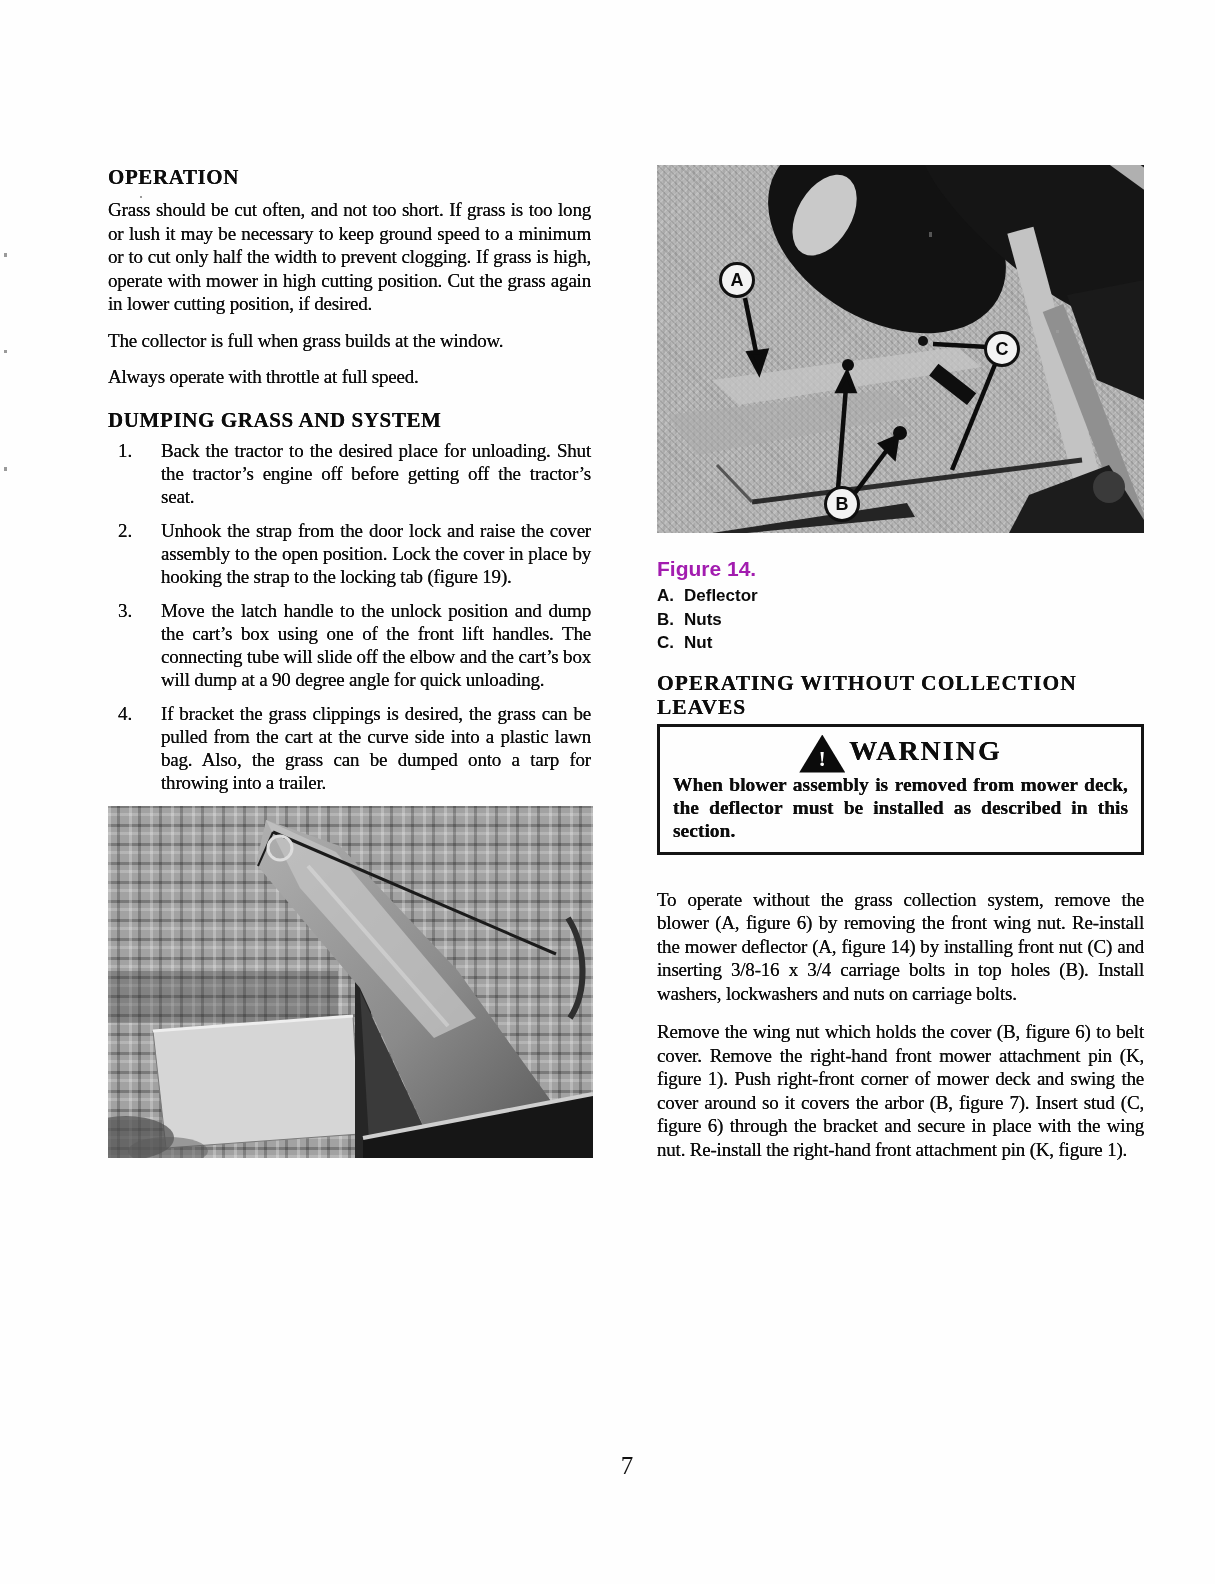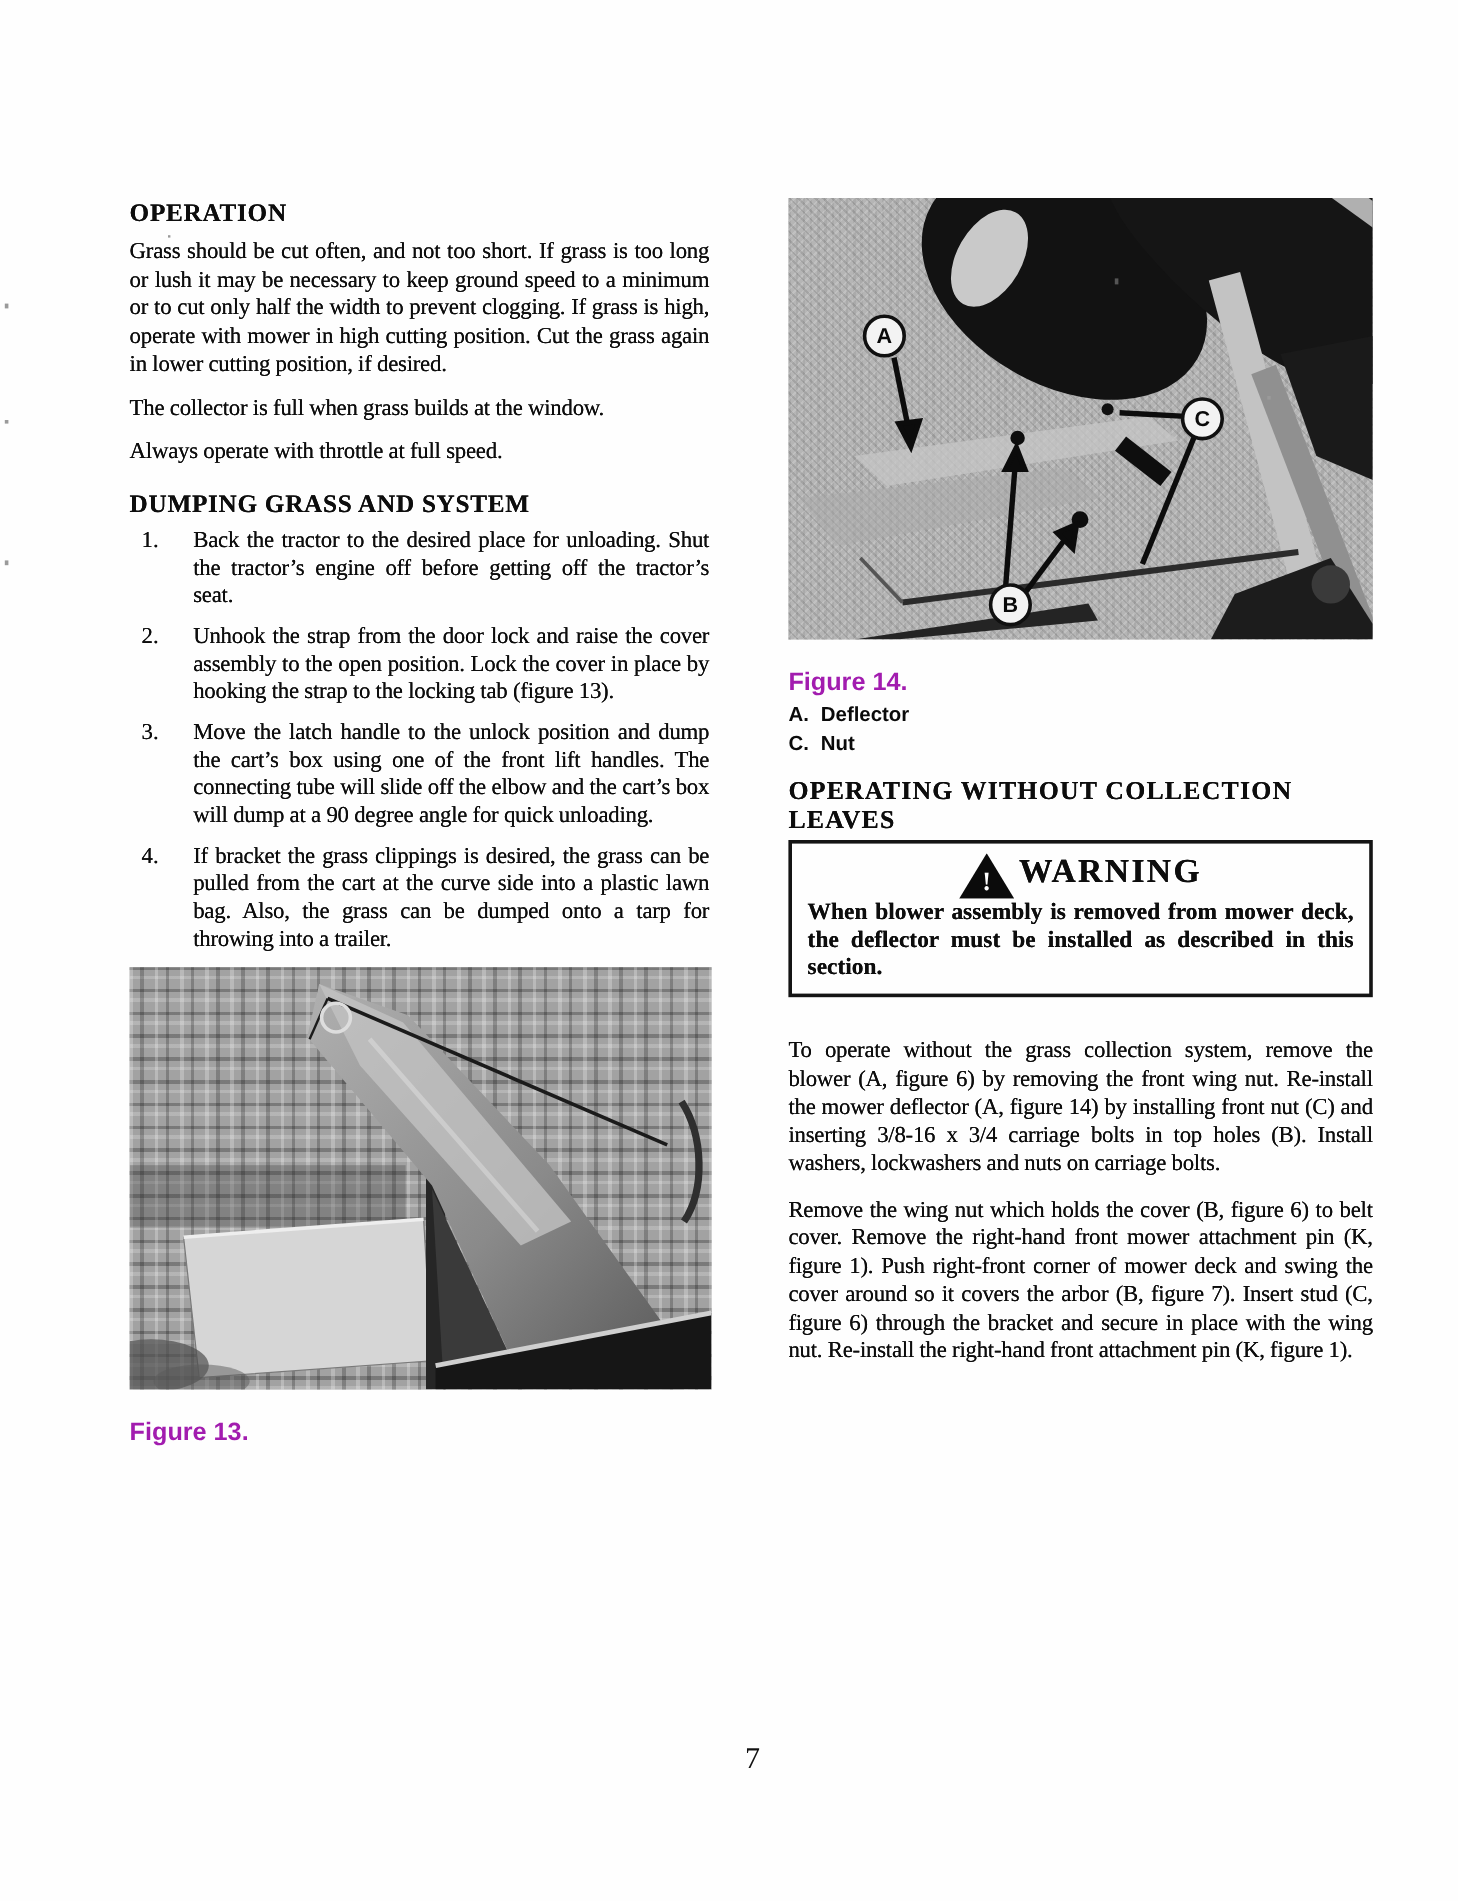--- a/index.html
+++ b/index.html
@@ -83,21 +83,21 @@
 
     <h2 class="sec-head m-sec">DUMPING GRASS AND SYSTEM</h2>
 
     <div class="steps">
       <div class="step">
         <span class="num">1.</span>
         <span class="stext">Back the tractor to the desired place for unloading. Shut the tractor’s engine off before getting off the tractor’s seat.</span>
       </div>
       <div class="step">
         <span class="num">2.</span>
-        <span class="stext">Unhook the strap from the door lock and raise the cover assembly to the open position. Lock the cover in place by hooking the strap to the locking tab (figure 13).</span>
+        <span class="stext">Unhook the strap from the door lock and raise the cover assembly to the open position. Lock the cover in place by hooking the strap to the locking tab (figure 19).</span>
       </div>
       <div class="step">
         <span class="num">3.</span>
         <span class="stext">Move the latch handle to the unlock position and dump the cart’s box using one of the front lift handles. The connecting tube will slide off the elbow and the cart’s box will dump at a 90 degree angle for quick unloading.</span>
       </div>
       <div class="step">
         <span class="num">4.</span>
         <span class="stext">If bracket the grass clippings is desired, the grass can be pulled from the cart at the curve side into a plastic lawn bag. Also, the grass can be dumped onto a tarp for throwing into a trailer.</span>
       </div>
     </div>
@@ -122,21 +122,20 @@
         <path d="M200 60 L340 220" stroke="rgba(255,255,255,.28)" stroke-width="4" fill="none"></path>
         <path d="M165 26 L448 148" stroke="#1b1b1b" stroke-width="3" fill="none"></path>
         <path d="M165 26 L150 60" stroke="#1b1b1b" stroke-width="2" fill="none"></path>
         <circle cx="172" cy="42" r="12" fill="none" stroke="#dddddd" stroke-width="3"></circle>
         <polygon points="255,332 485,288 485,352 255,352" fill="#161616"></polygon>
         <path d="M255 332 L485 288" stroke="#cfcfcf" stroke-width="4" fill="none"></path>
         <ellipse cx="18" cy="332" rx="48" ry="22" fill="#4f4f4f" opacity="0.7"></ellipse>
         <ellipse cx="60" cy="345" rx="40" ry="14" fill="#5a5a5a" opacity="0.5"></ellipse>
       </svg>
     </div>
-    <div class="fig-cap">Figure 13.</div>
   </div>
 
   <div class="col col-right">
 
     <div class="photo fig14">
       <svg width="487" height="368" viewBox="0 0 487 368">
         <g transform="rotate(30 230 70)">
           <ellipse cx="230" cy="70" rx="128" ry="86" fill="#121212"></ellipse>
           <ellipse cx="166" cy="84" rx="27" ry="44" fill="#c9c9c9"></ellipse>
         </g>
@@ -172,20 +171,23 @@
       <div class="fig-label" style="left:327px;top:166px;">C</div>
     </div>
 
     <div class="fig-cap">Figure 14.</div>
 
     <div class="legend">
       <div class="legend-row">
         <span class="k">A.</span><span>Deflector</span>
       </div>
       <div class="legend-row">
+        <span class="k">B.</span><span>Nuts</span>
+      </div>
+      <div class="legend-row">
         <span class="k">C.</span><span>Nut</span>
       </div>
     </div>
 
     <h2 class="sec-head op-head2">OPERATING WITHOUT COLLECTION LEAVES</h2>
 
     <div class="warnbox">
       <div class="warn-title-row">
         <span class="warn-icon">
             <span class="excl">!</span>

